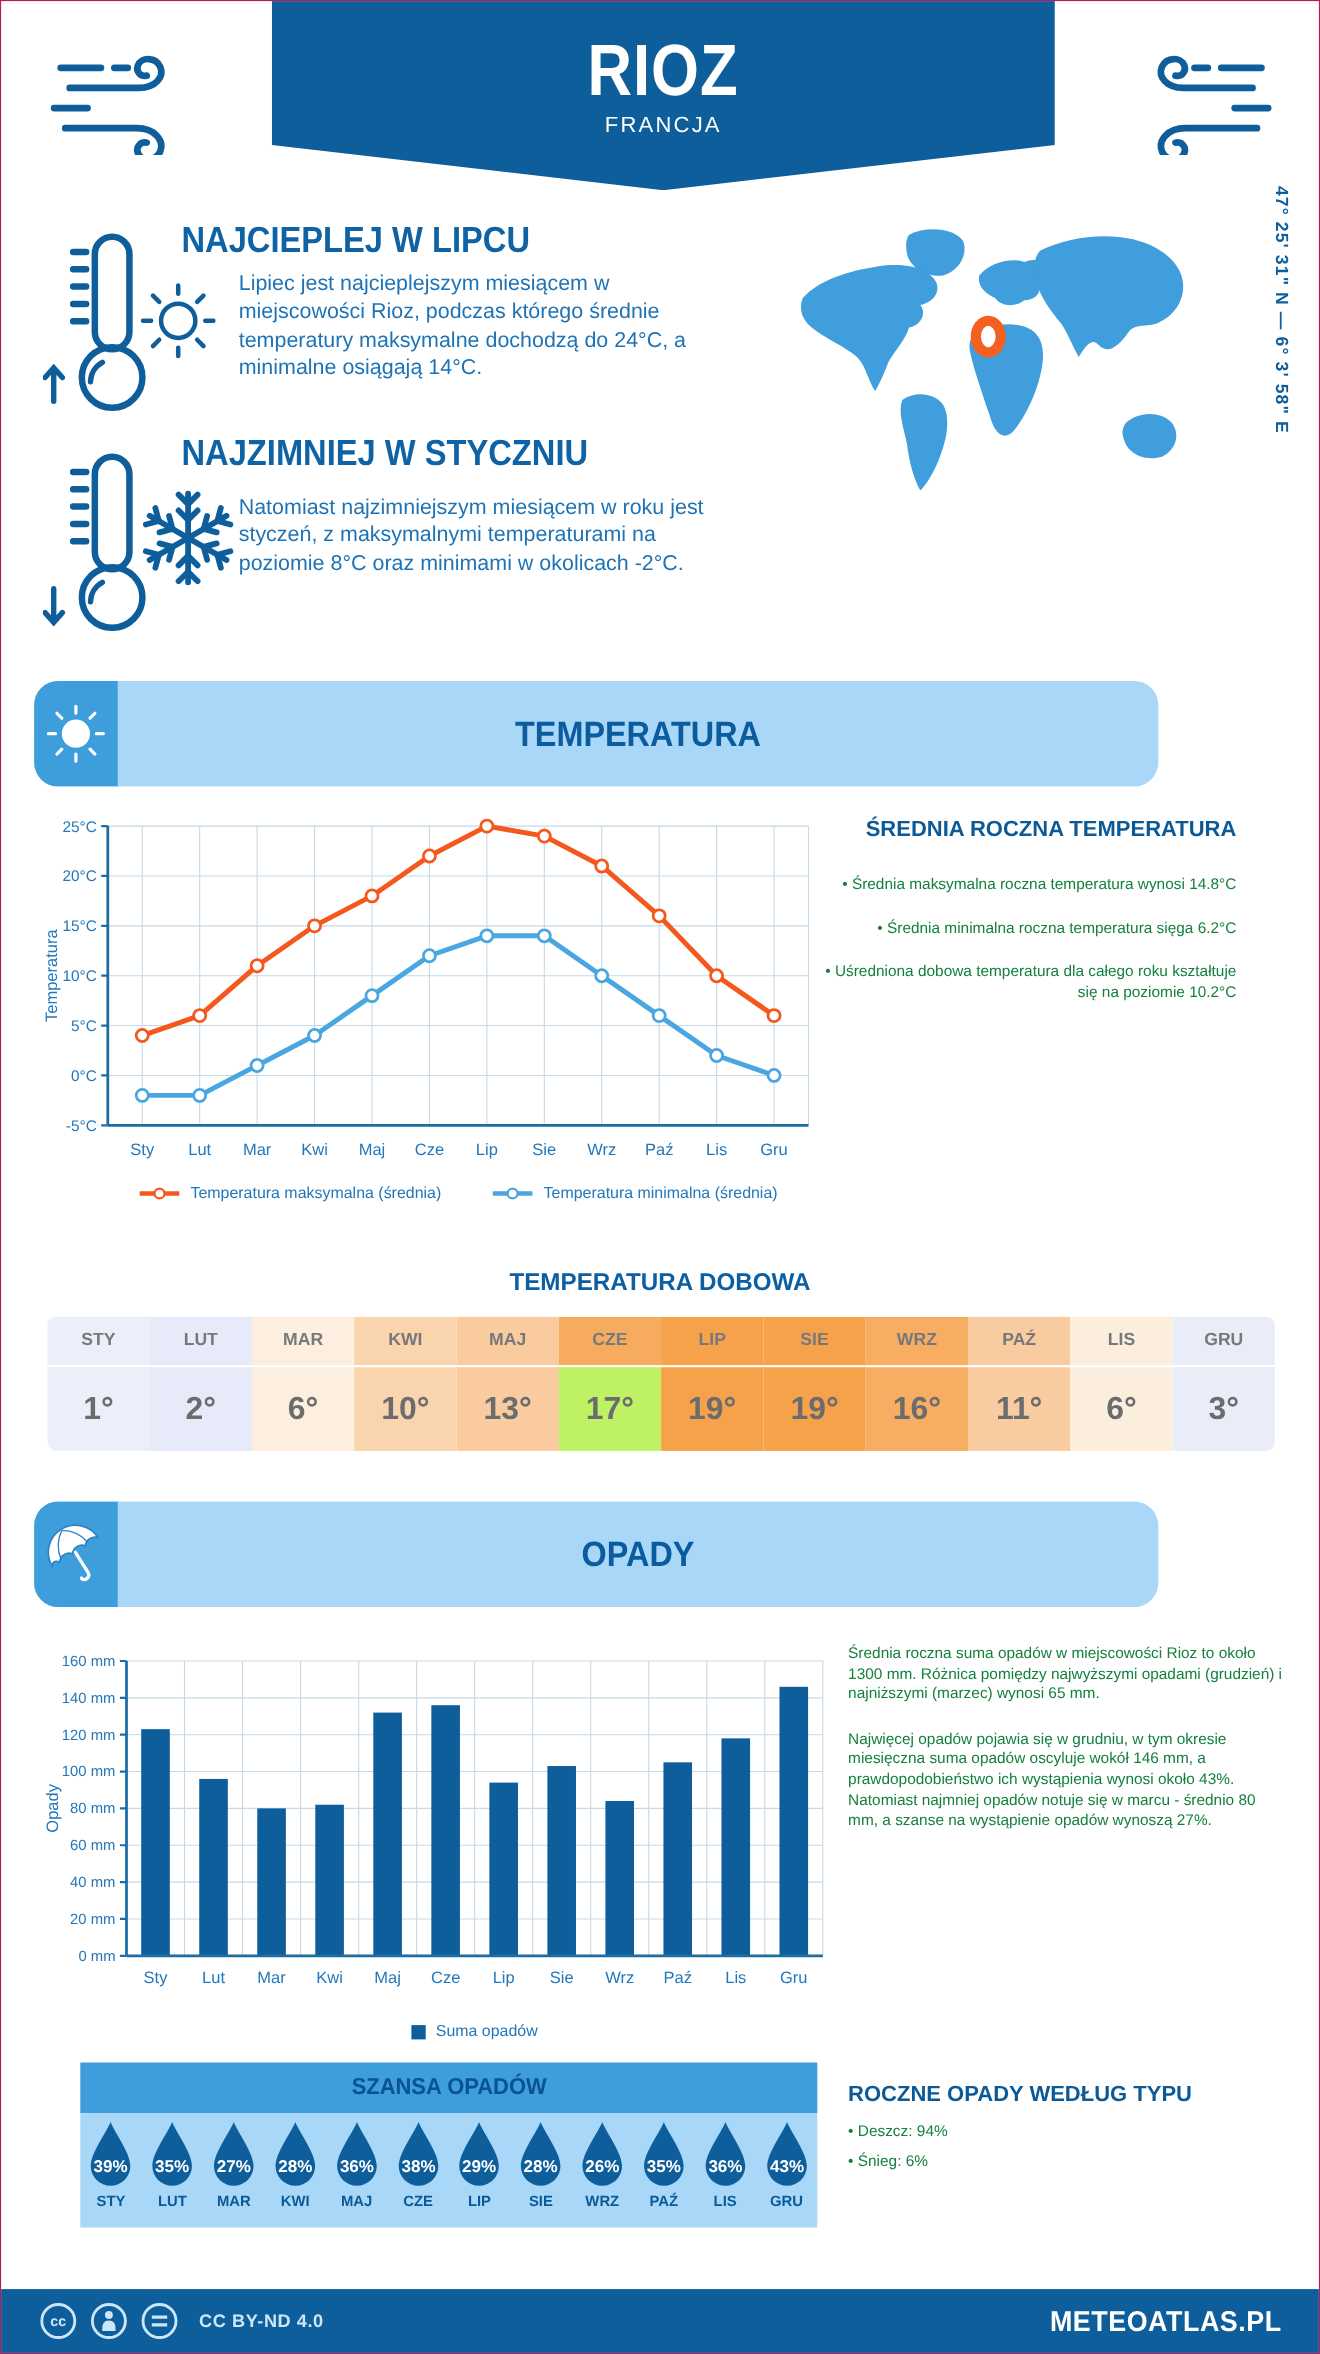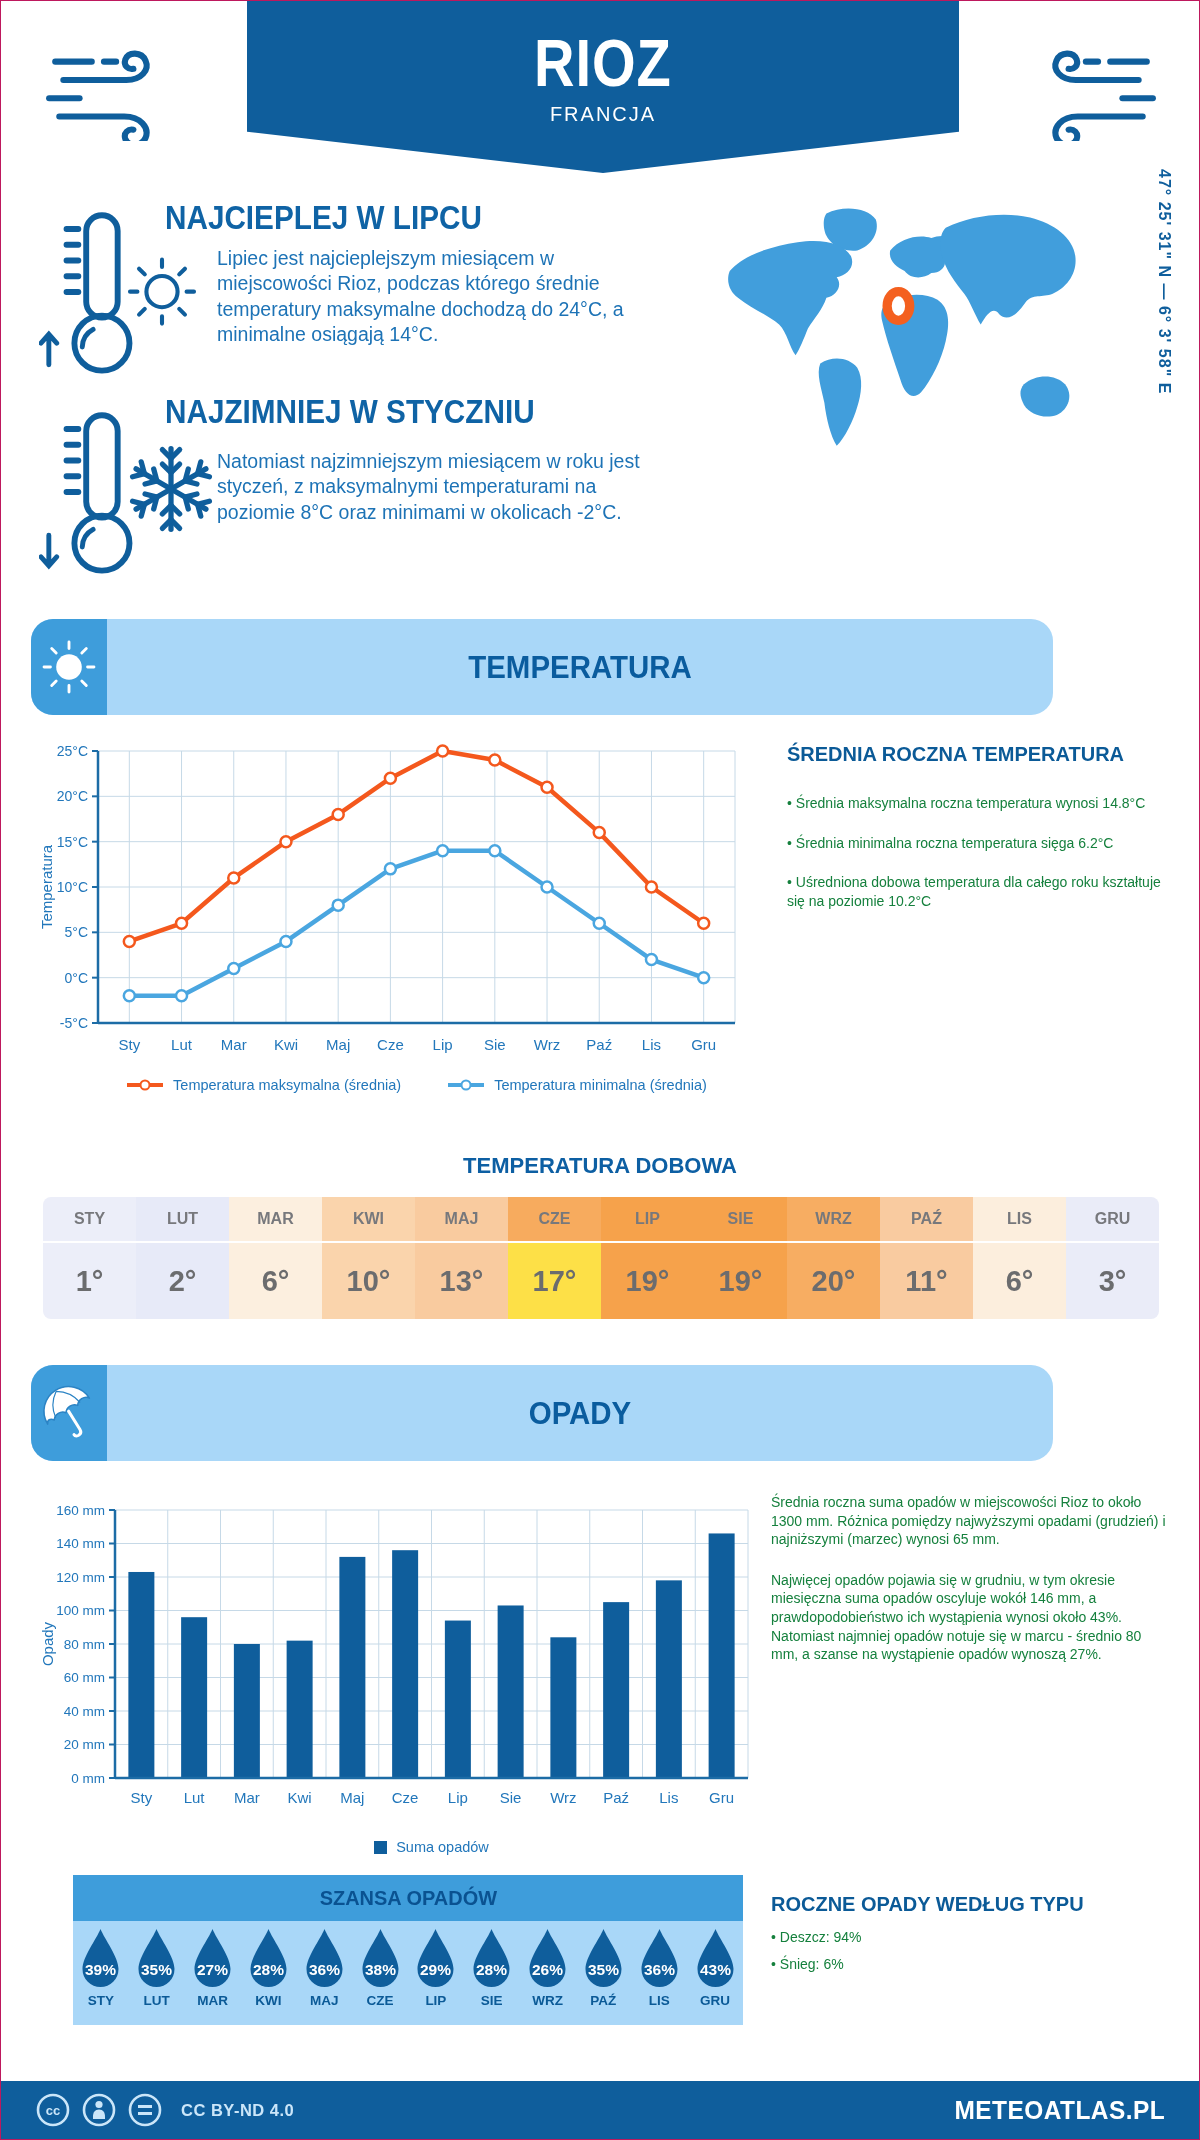--- a/index.html
+++ b/index.html
@@ -266,21 +266,21 @@
       </div>
       <div class="item">
         <svg width="38" height="12">
           <line x1="1" y1="6" x2="37" y2="6" stroke="#4AA6E0" stroke-width="4"></line>
           <circle cx="19" cy="6" r="4.5" fill="#fff" stroke="#4AA6E0" stroke-width="2"></circle>
         </svg>
         <span>Temperatura minimalna (średnia)</span>
       </div>
     </div>
 
-  <div class="abs" style="left:786px; top:742px; width:392px;">
+  <div class="abs" style="left:731px; top:742px; width:392px;text-align:right;">
     <h3 class="col-head" style="margin-bottom:28px;">ŚREDNIA ROCZNA TEMPERATURA</h3>
     <div class="bullets">
       <p>• Średnia maksymalna roczna temperatura wynosi 14.8°C</p>
       <p>• Średnia minimalna roczna temperatura sięga 6.2°C</p>
       <p>• Uśredniona dobowa temperatura dla całego roku kształtuje się na poziomie 10.2°C</p>
     </div>
   </div>
 
   <div class="abs daily-head">TEMPERATURA DOBOWA</div>
   <div id="daily-table" class="abs">
@@ -297,24 +297,24 @@
         <div class="dt-h" style="background: rgb(249, 203, 160);">PAŹ</div>
         <div class="dt-h" style="background: rgb(252, 238, 221);">LIS</div>
         <div class="dt-h" style="background: rgb(234, 236, 248);">GRU</div>
       </div>
     <div class="dt-row" id="dt-val-row">
         <div class="dt-v" style="background: rgb(236, 238, 249);">1°</div>
         <div class="dt-v" style="background: rgb(231, 234, 248);">2°</div>
         <div class="dt-v" style="background: rgb(252, 239, 223);">6°</div>
         <div class="dt-v" style="background: rgb(250, 212, 172);">10°</div>
         <div class="dt-v" style="background: rgb(249, 203, 159);">13°</div>
-        <div class="dt-v" style="background: #fde047;">17°</div>
+        <div class="dt-v" style="background: #bef264;">17°</div>
         <div class="dt-v" style="background: rgb(246, 162, 75);">19°</div>
         <div class="dt-v" style="background: rgb(246, 162, 75);">19°</div>
-        <div class="dt-v" style="background: rgb(247, 173, 98);">20°</div>
+        <div class="dt-v" style="background: rgb(247, 173, 98);">16°</div>
         <div class="dt-v" style="background: rgb(249, 203, 160);">11°</div>
         <div class="dt-v" style="background: rgb(252, 238, 221);">6°</div>
         <div class="dt-v" style="background: rgb(234, 236, 248);">3°</div>
       </div>
   </div>
 
   <div class="abs band" style="top:1364px;">
     <div class="icon-area">
       <svg width="66" height="66" viewBox="0 0 110 110">
         <g transform="rotate(-32 55 55)">

